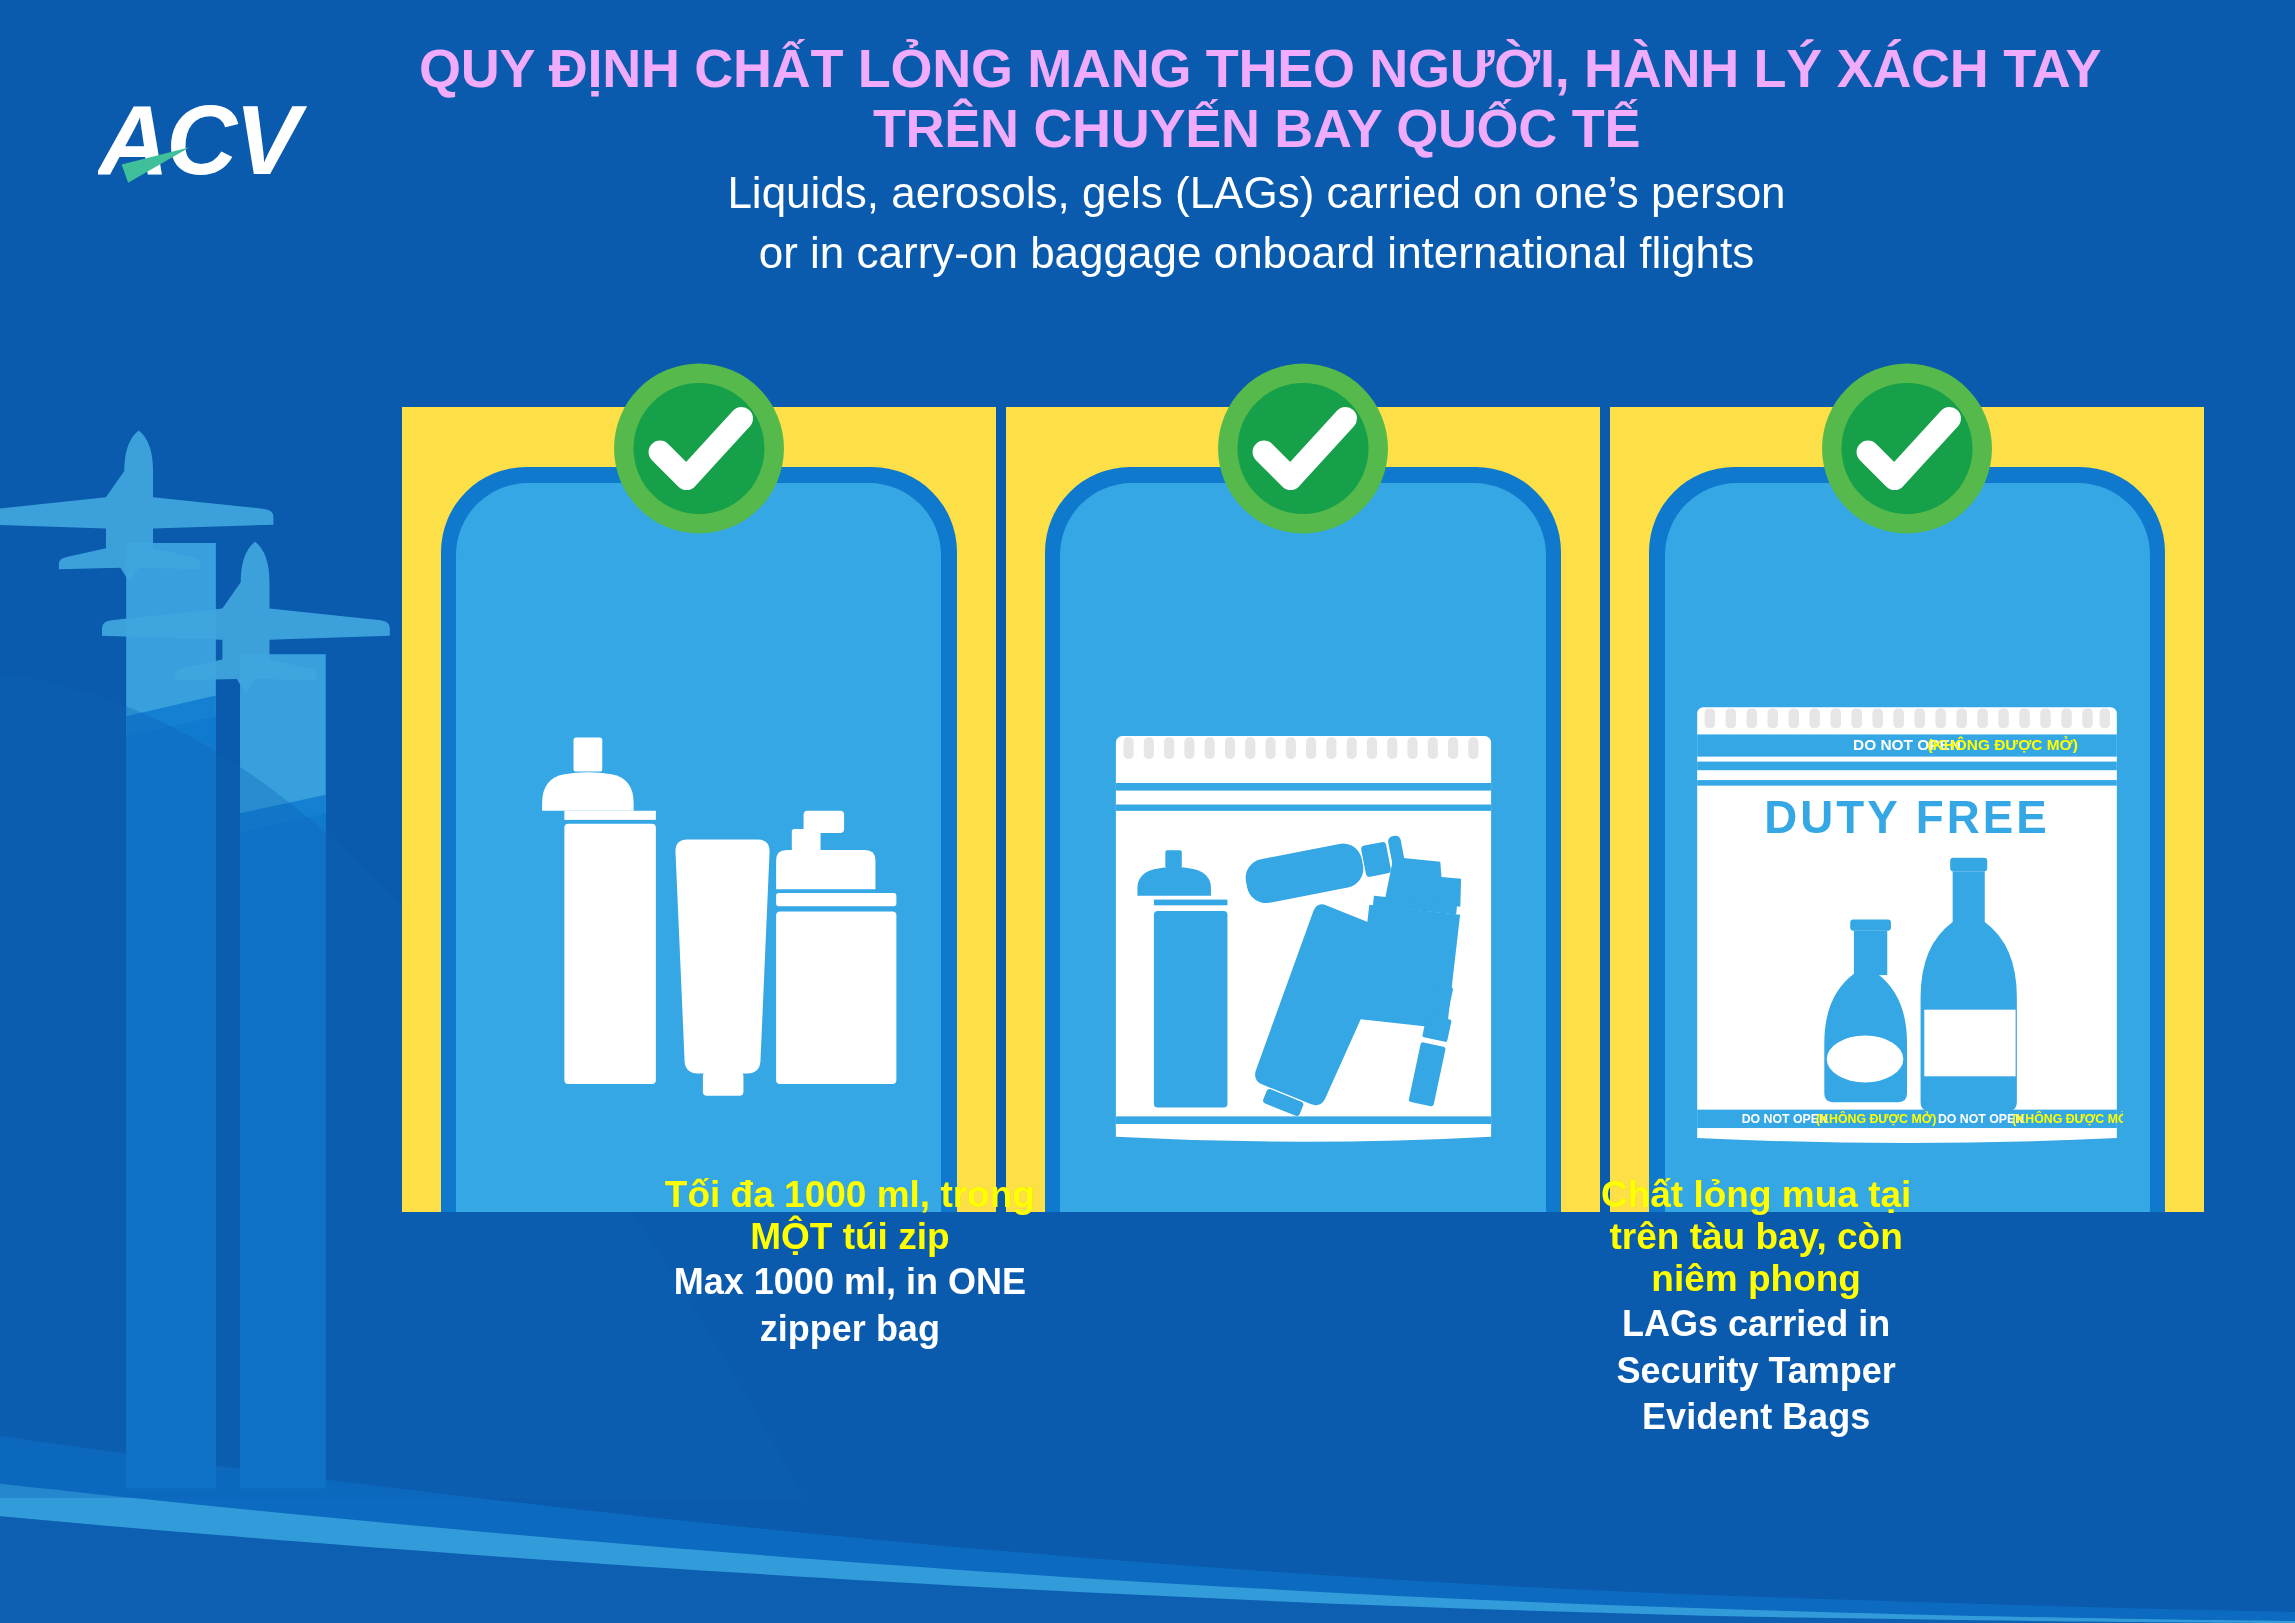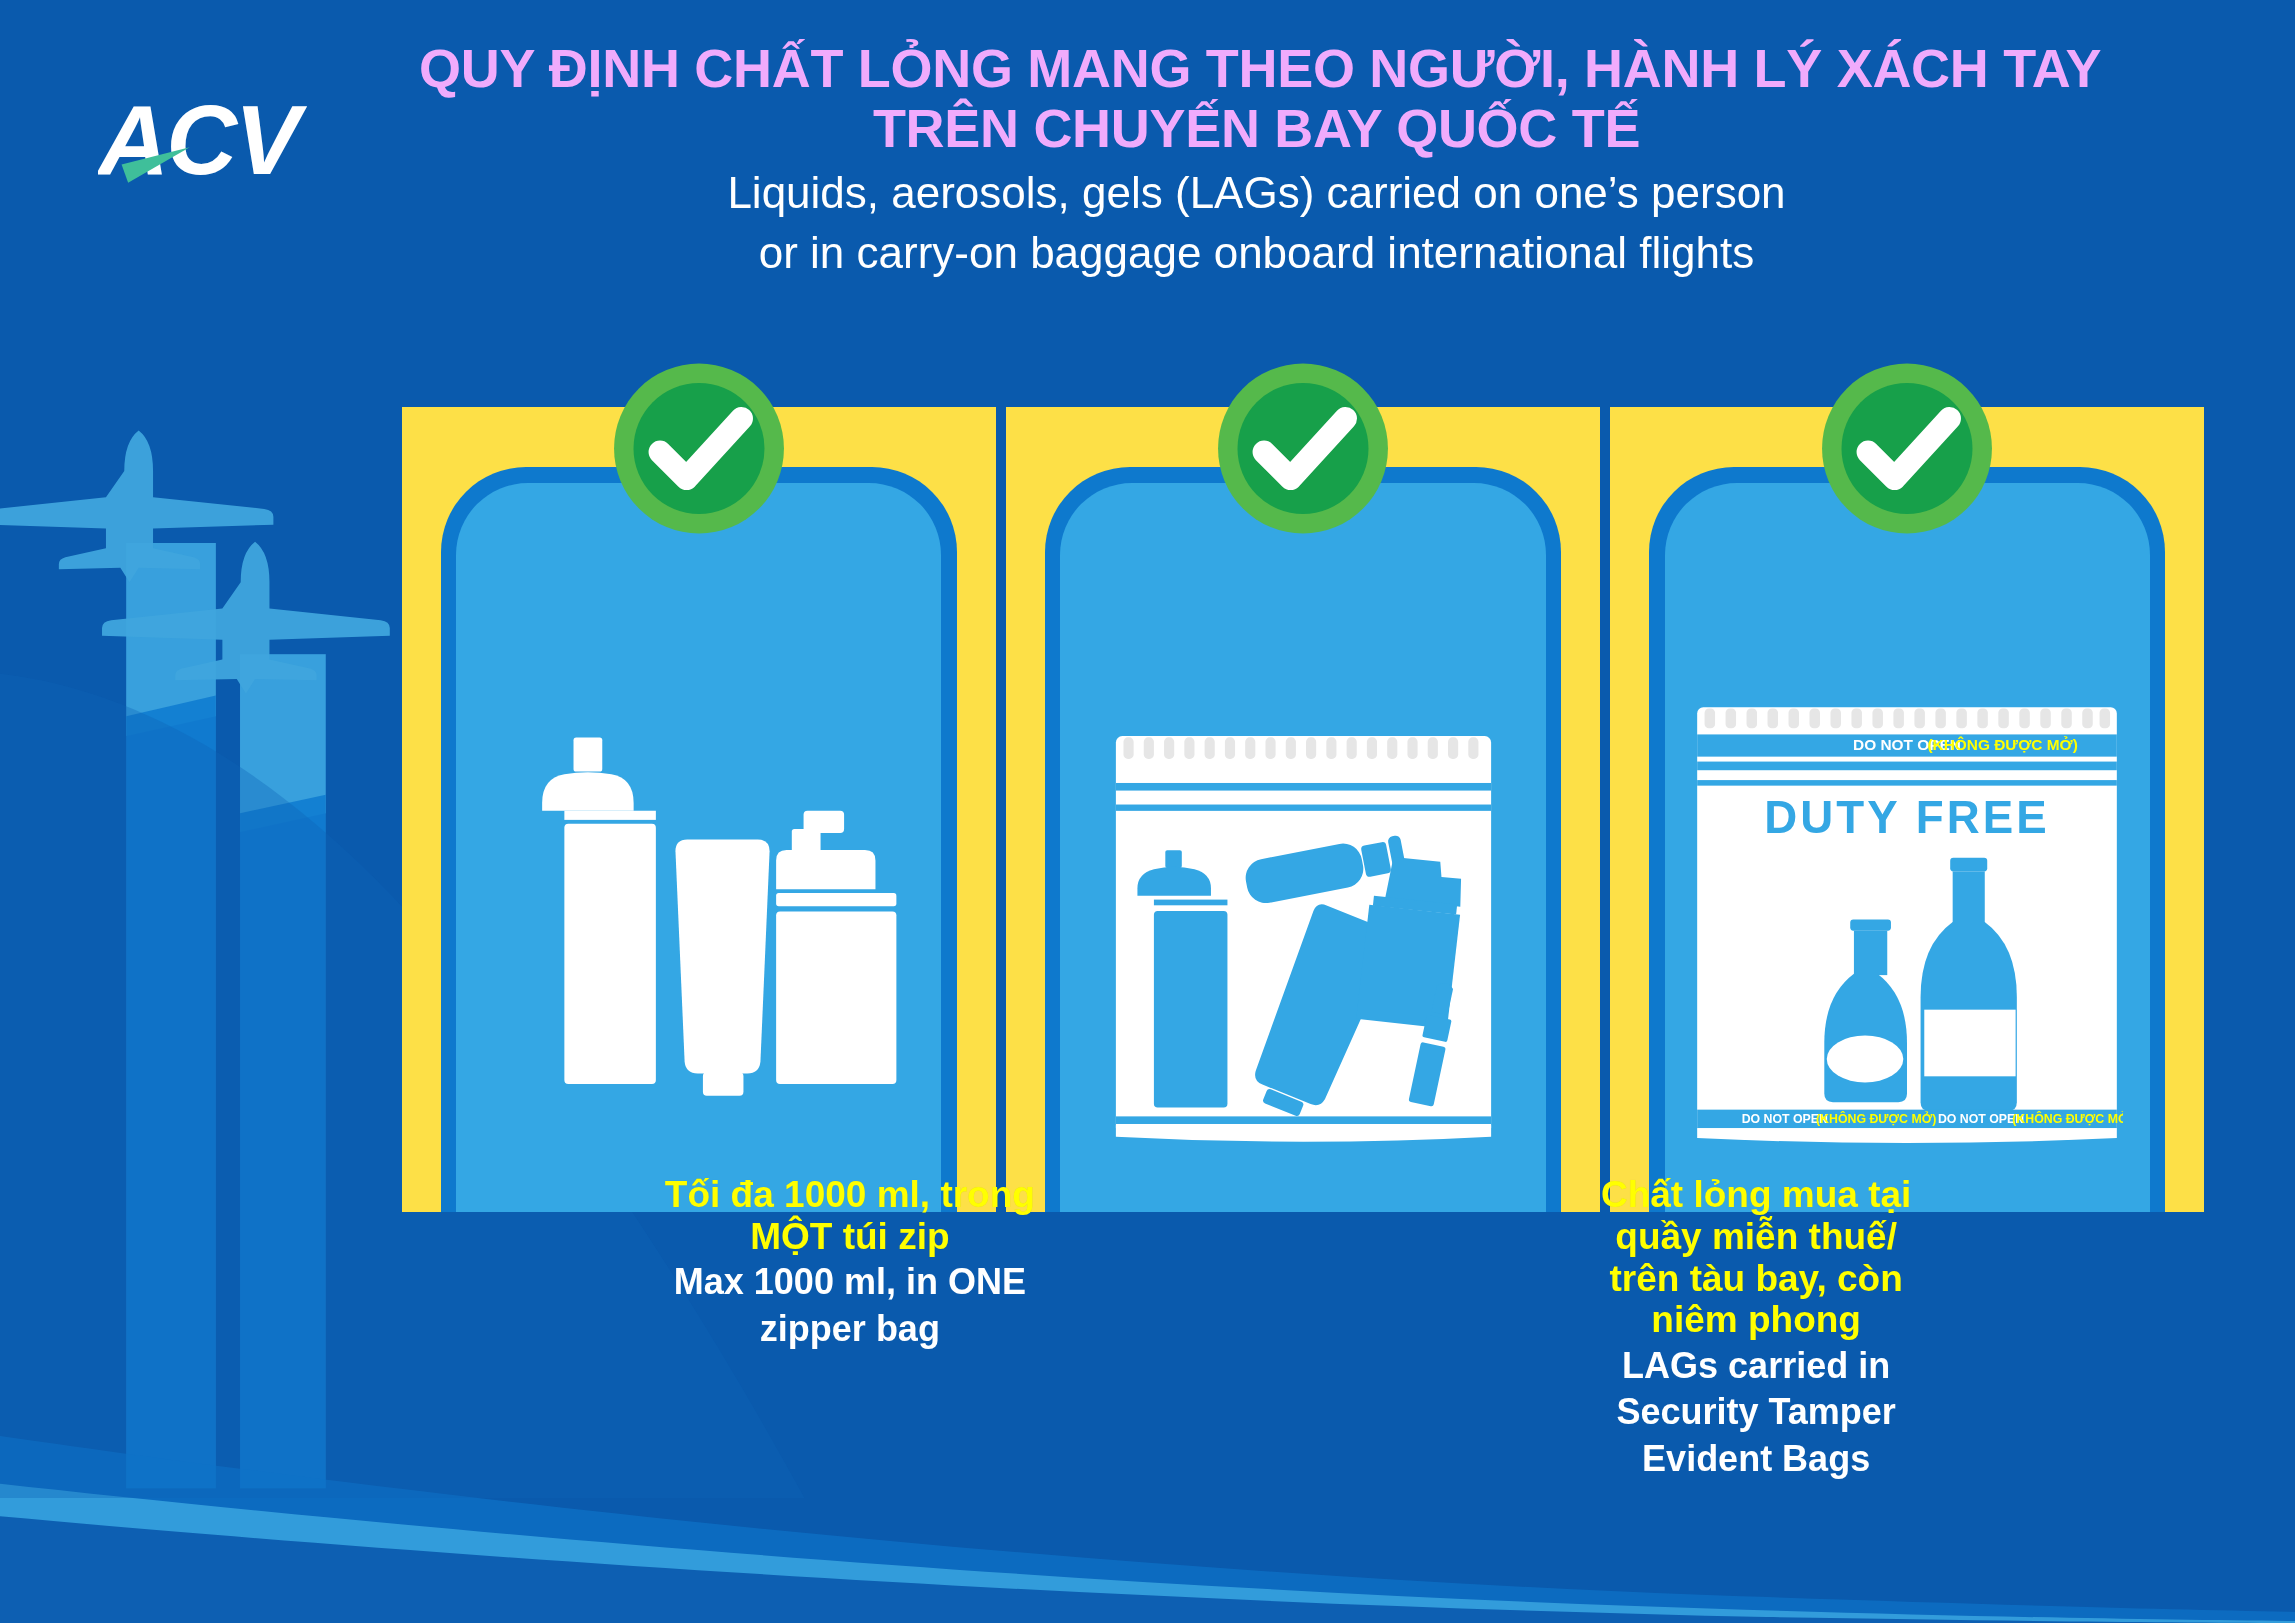--- a/index.html
+++ b/index.html
@@ -368,21 +368,20 @@
 
     <div class="cap">
       <div class="cap-vn">Tối đa 1000 ml, trong</div>
       <div class="cap-vn">MỘT túi zip</div>
       <div class="cap-en">Max 1000 ml, in ONE</div>
       <div class="cap-en">zipper bag</div>
     </div>
 
     <div class="cap">
       <div class="cap-vn">Chất lỏng mua tại</div>
-      <div class="cap-vn">quầy miễn thuế/</div>
       <div class="cap-vn">trên tàu bay, còn</div>
       <div class="cap-vn">niêm phong</div>
       <div class="cap-en">LAGs carried in</div>
       <div class="cap-en">Security Tamper</div>
       <div class="cap-en">Evident Bags</div>
     </div>
 
   </div>
 
 </div>

